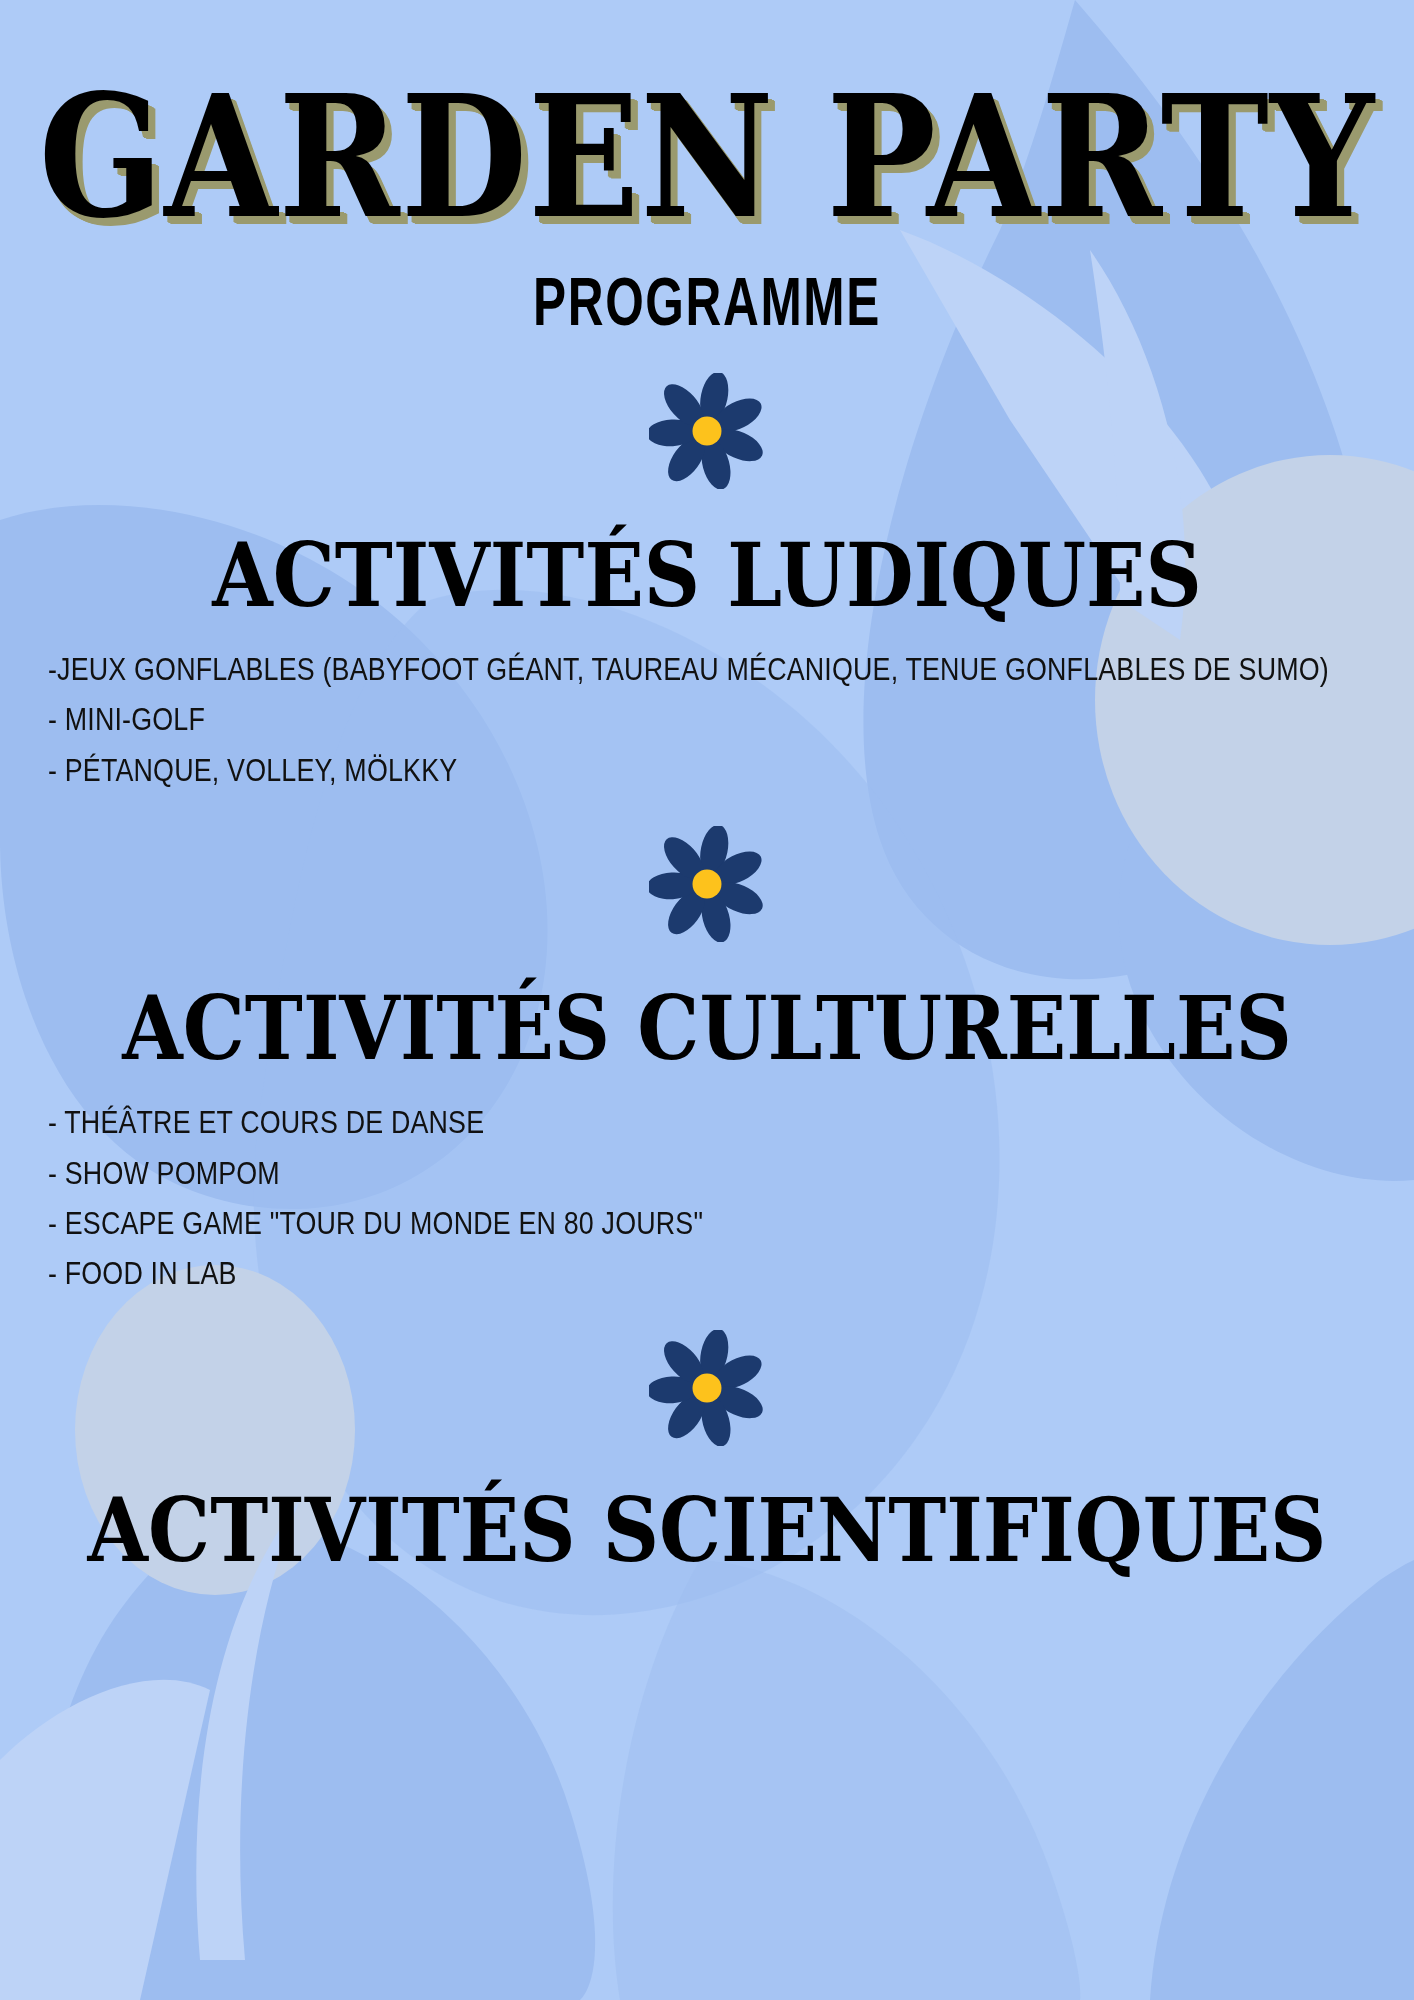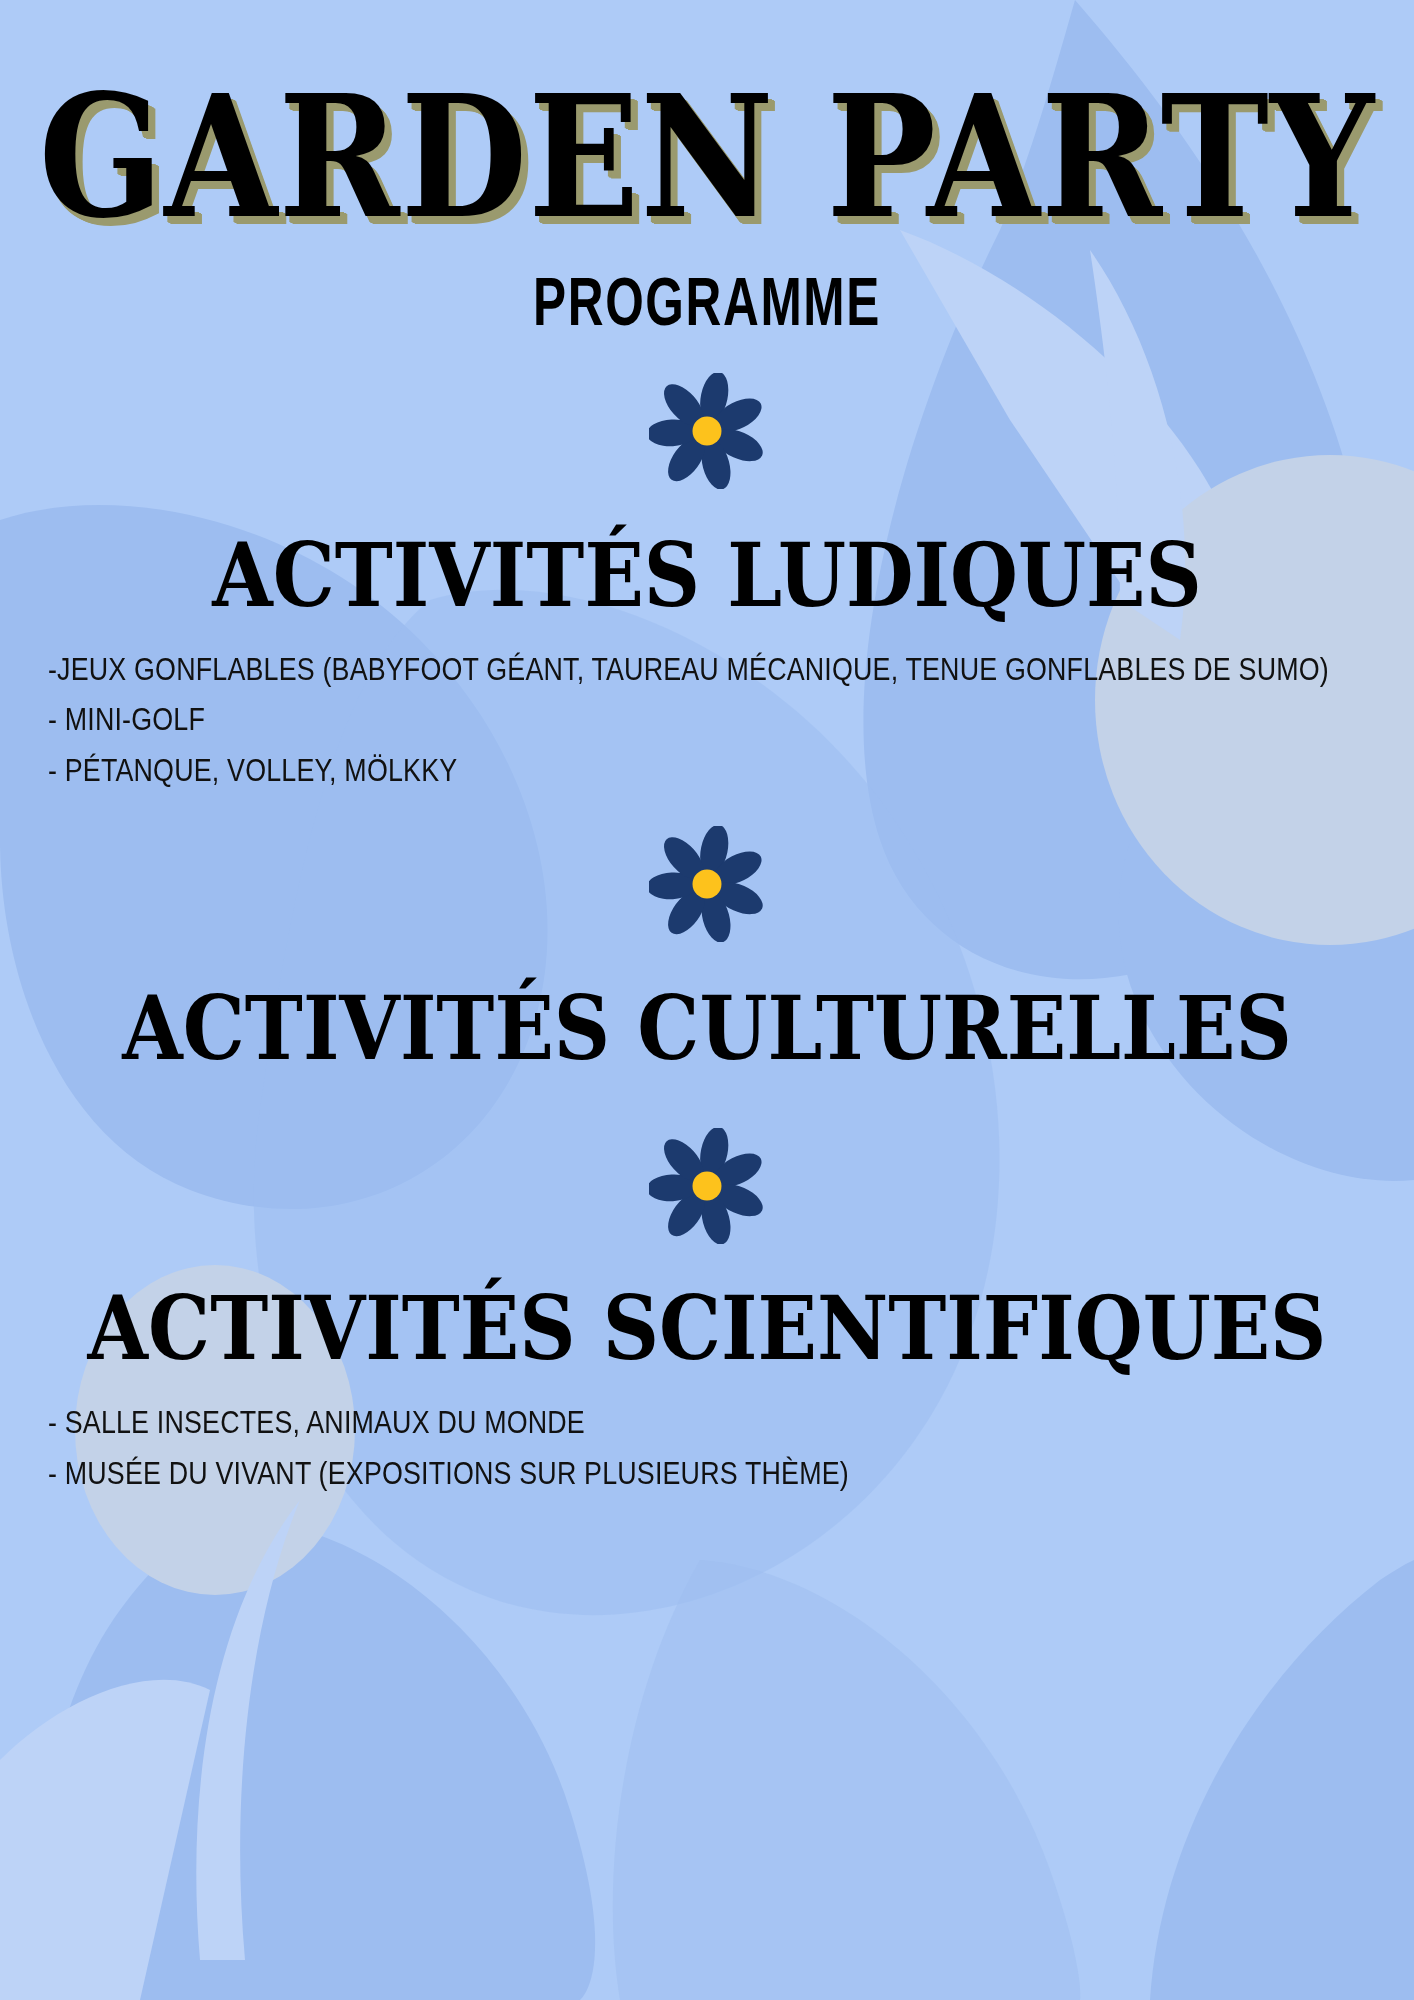--- a/index.html
+++ b/index.html
@@ -218,20 +218,26 @@
       <circle cx="50" cy="50" r="12.5" fill="#fdc21c"></circle>
     </svg>
   </div>
 
   <div class="gap-2"></div>
 
   <section>
     <h3 class="section-heading">ACTIVITÉS CULTURELLES</h3>
 
     <div class="columns section-body">
+      <div class="col">
+        <p class="item"> - THÉÂTRE ET COURS DE DANSE</p>
+        <p class="item">- SHOW POMPOM</p>
+        <p class="item">- ESCAPE GAME "TOUR DU MONDE EN 80 JOURS"</p>
+        <p class="item">- FOOD IN LAB</p>
+      </div>
     </div>
   </section>
 
   <div class="gap-3"></div>
 
   <div class="flower-wrap">
     <svg width="116" height="116" viewBox="0 0 100 100">
       <g transform="translate(50,50) rotate(12)" fill="#1c3a6e">
         <ellipse cx="0" cy="-30" rx="11.5" ry="22"></ellipse>
         <ellipse cx="0" cy="-30" rx="11.5" ry="22" transform="rotate(51)"></ellipse>
@@ -243,19 +249,15 @@
       </g>
       <circle cx="50" cy="50" r="12.5" fill="#fdc21c"></circle>
     </svg>
   </div>
 
   <div class="gap-4"></div>
 
   <section>
     <h3 class="section-heading">ACTIVITÉS SCIENTIFIQUES</h3>
 
-    <div class="section-body">
-      <p class="item">- SALLE INSECTES, ANIMAUX DU MONDE</p>
-      <p class="item">- MUSÉE DU VIVANT (EXPOSITIONS SUR PLUSIEURS THÈME)</p>
-    </div>
   </section>
 
 </div>
 
 </body></html>

